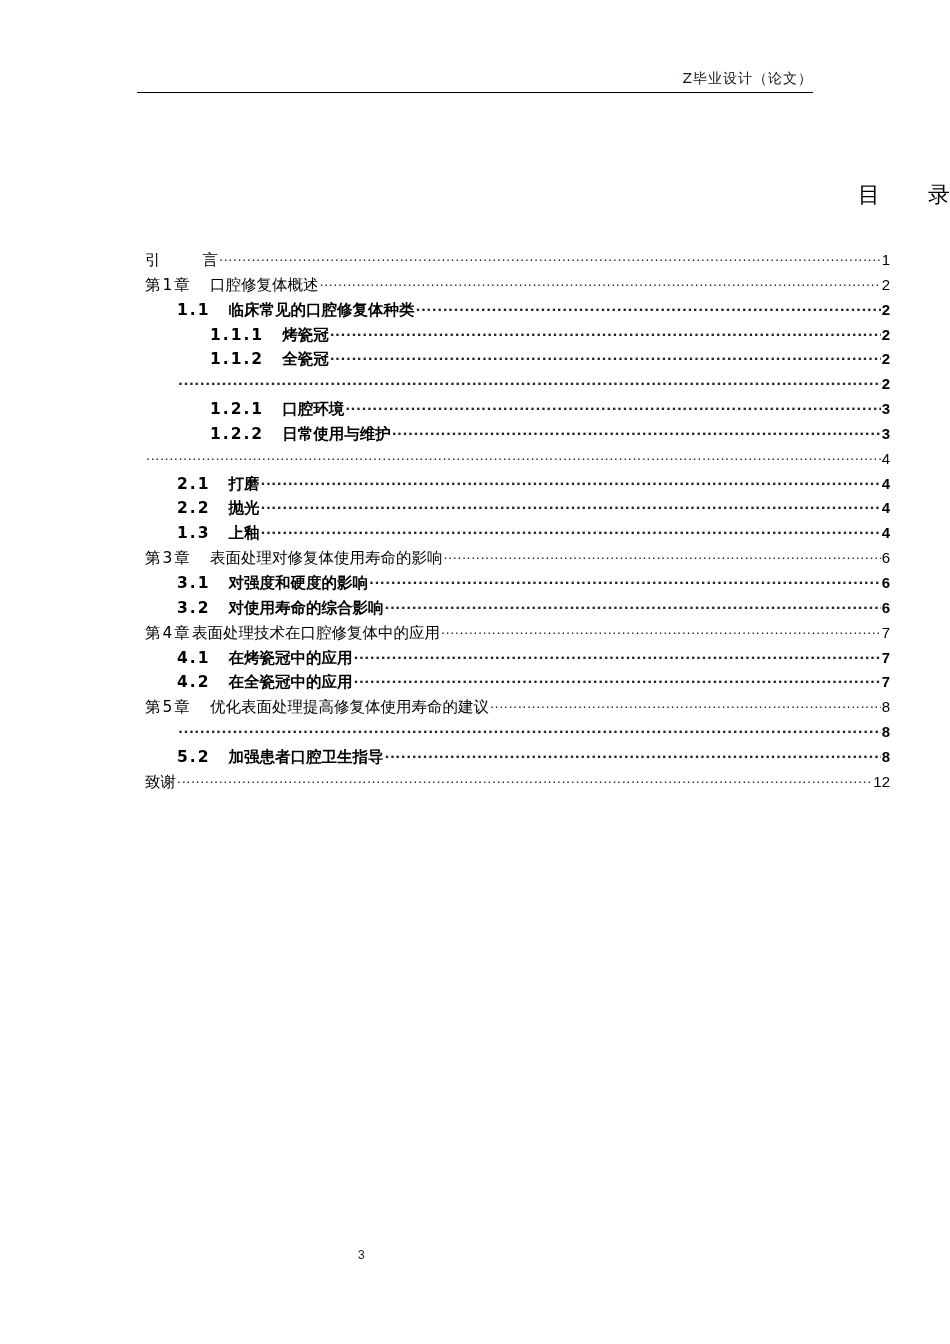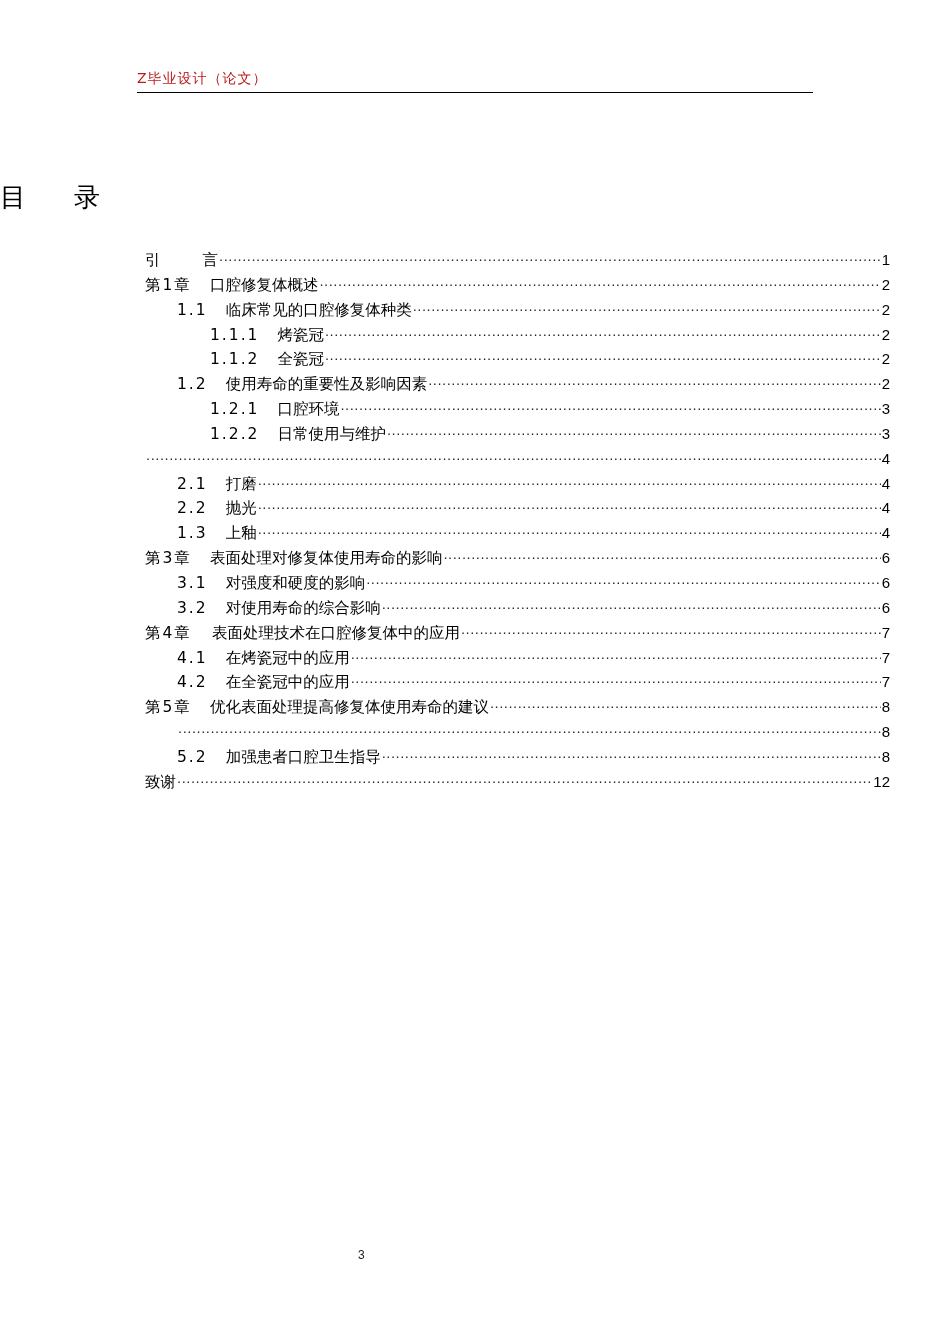--- a/index.html
+++ b/index.html
@@ -1,30 +1,30 @@
 <!DOCTYPE html>
 <html><head>
   <meta charset="utf-8">
   <style>
     html, body { margin:0; padding:0; background:#ffffff; }
     body { width:950px; height:1344px; position:relative; overflow:hidden; font-family:"DejaVu Sans", sans-serif; color:#000; }
-    .header { position:absolute; left:137px; top:70px; width:676px; height:22px; text-align:left; font-size:14px; color:#b91c1c; letter-spacing:1px; }
+    .header { position:absolute; left:137px; top:70px; width:676px; height:22px; text-align:right; font-size:14px; color:#0f172a; letter-spacing:1px; }
     .header-rule { position:absolute; left:137px; top:92px; width:676px; height:0; border-top:1.5px solid #000; }
-    .toc-title { position:absolute; left:0; top:180px; width:950px; text-align:left; font-size:26px; letter-spacing:0; }
+    .toc-title { position:absolute; left:0; top:180px; width:950px; text-align:right; font-size:22px; letter-spacing:0; }
     .toc-title span.gap { display:inline-block; width:48px; }
     .toc { position:absolute; left:145px; top:245px; width:745px; }
     .toc-row { display:flex; align-items:baseline; height:24.85px; font-size:15.5px; line-height:24px; white-space:nowrap; }
     .toc-row .label { flex:0 0 auto; }
     .toc-row .num { display:inline-block; margin-right:18px; letter-spacing:2px; }
     .toc-row .leader { flex:1 1 auto; overflow:hidden; height:20px; margin:0 1px; position:relative; }
     .toc-row .leader::after { content:"........................................................................................................................................................................................................................................................................................................................................................"; position:absolute; left:0; bottom:-4px; font-size:13px; letter-spacing:0.5px; color:#222; }
     .toc-row .page { flex:0 0 auto; font-family:"Liberation Sans", sans-serif; font-size:15px; }
     .lvl1 { padding-left:0; }
-    .lvl2 { padding-left:32px; }
-    .lvl3 { padding-left:65px; }
+    .lvl2 { padding-left:32px;font-weight:bold; }
+    .lvl3 { padding-left:65px;font-weight:bold; }
     .footer-page { position:absolute; left:358px; top:1248px; font-size:12px; color:#222; font-family:"Liberation Sans", sans-serif; }
   </style>
 </head>
 <body>
 
 <div class="header">Z毕业设计（论文）</div>
 <div class="header-rule"></div>
 
 <div class="toc-title">
   <span>目</span><span class="gap"></span><span>录</span>
@@ -50,21 +50,20 @@
       <span class="label"><span class="num">1.1.1</span><span>烤瓷冠</span></span>
       <span class="leader"></span>
       <span class="page">2</span>
     </div>
     <div class="toc-row lvl3">
       <span class="label"><span class="num">1.1.2</span><span>全瓷冠</span></span>
       <span class="leader"></span>
       <span class="page">2</span>
     </div>
     <div class="toc-row lvl2">
-      <span class="label"><span class="num">1.2</span><span>使用寿命的重要性及影响因素</span></span>
       <span class="leader"></span>
       <span class="page">2</span>
     </div>
     <div class="toc-row lvl3">
       <span class="label"><span class="num">1.2.1</span><span>口腔环境</span></span>
       <span class="leader"></span>
       <span class="page">3</span>
     </div>
     <div class="toc-row lvl3">
       <span class="label"><span class="num">1.2.2</span><span>日常使用与维护</span></span>
@@ -99,21 +98,21 @@
       <span class="label"><span class="num">3.1</span><span>对强度和硬度的影响</span></span>
       <span class="leader"></span>
       <span class="page">6</span>
     </div>
     <div class="toc-row lvl2">
       <span class="label"><span class="num">3.2</span><span>对使用寿命的综合影响</span></span>
       <span class="leader"></span>
       <span class="page">6</span>
     </div>
     <div class="toc-row lvl1">
-      <span class="label"><span class="num" style="margin-right: 20px;">第4章</span><span>表面处理技术在口腔修复体中的应用</span></span>
+      <span class="label"><span class="num" style="margin-right: 0;">第4章</span><span>表面处理技术在口腔修复体中的应用</span></span>
       <span class="leader"></span>
       <span class="page">7</span>
     </div>
     <div class="toc-row lvl2">
       <span class="label"><span class="num">4.1</span><span>在烤瓷冠中的应用</span></span>
       <span class="leader"></span>
       <span class="page">7</span>
     </div>
     <div class="toc-row lvl2">
       <span class="label"><span class="num">4.2</span><span>在全瓷冠中的应用</span></span>

